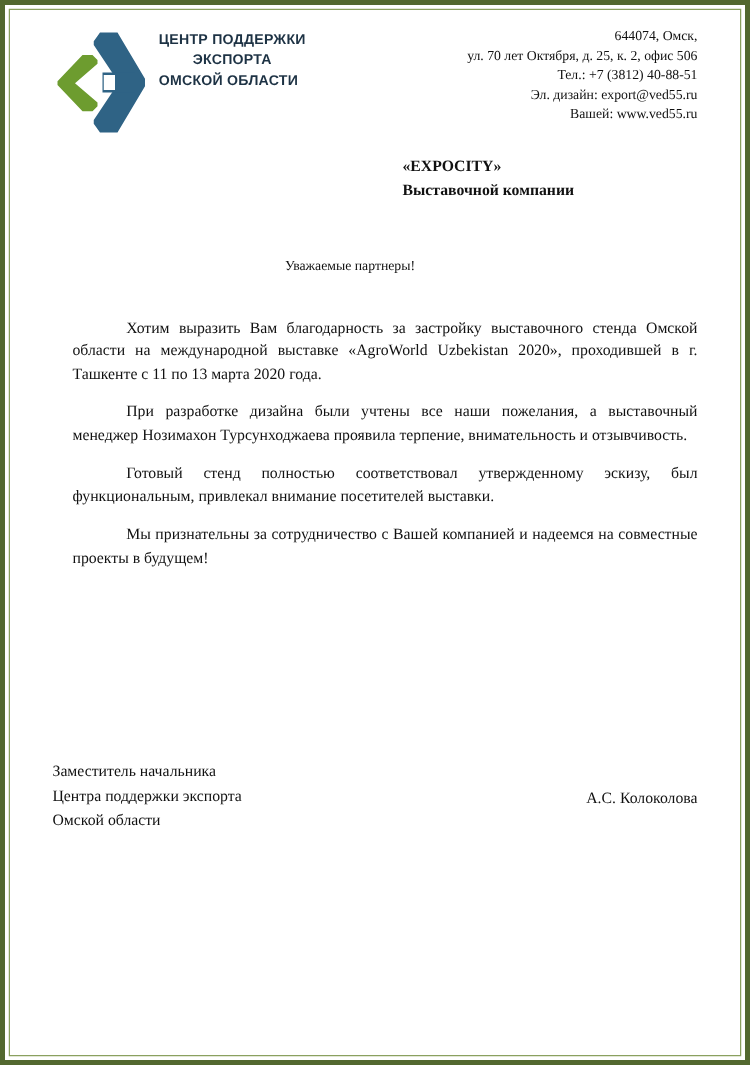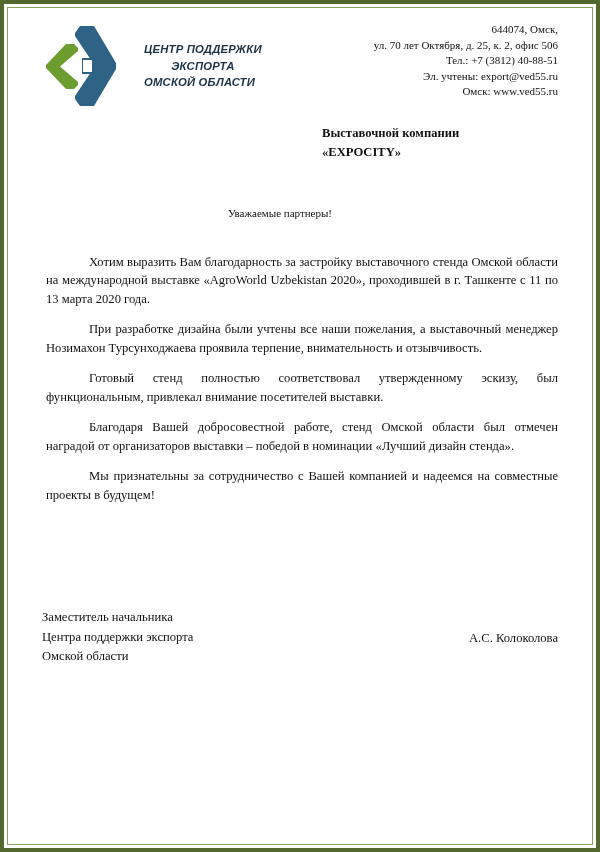--- a/index.html
+++ b/index.html
@@ -39,24 +39,22 @@
   .header {
     position: relative;
     display: flex;
     align-items: flex-start;
     justify-content: space-between;
     height: 84px;
   }
 
   .logo-block {
     display: flex;
-    align-items: center;
-    gap: 26px;
+    gap: 9px;
     padding-top: 4px;
-    font-style: italic;
   }
   .logo-mark {
     width: 76px;
     height: 84px;
     flex: 0 0 auto;
   }
   .logo-text {
     font-family: "Liberation Sans", "DejaVu Sans", sans-serif;
     font-weight: bold;
     font-size: 11.3px;
@@ -94,21 +92,21 @@
     text-align: center;
     padding-right: 40px;
     font-size: 11px;
   }
 
   
   .body-copy {
     margin-top: 34px;
   }
   .body-copy p {
-    margin: 0 0 12px 4px;
+    margin: 0 0 12px 16px;
     text-align: justify;
     text-indent: 43px;
     font-size: 12.6px;
     line-height: 1.47;
     hyphens: none;
   }
 
   
   .signature {
     position: absolute;
@@ -150,38 +148,37 @@
           <span class="l1">ЦЕНТР ПОДДЕРЖКИ</span>
           <span class="l2">ЭКСПОРТА</span>
           <span class="l3">ОМСКОЙ ОБЛАСТИ</span>
         </div>
       </div>
 
       <div class="address">
         <div>644074, Омск,</div>
         <div>ул. 70 лет Октября, д. 25, к. 2, офис 506</div>
         <div>Тел.: +7 (3812) 40-88-51</div>
-        <div>Эл. учтены: export@ved55.ru</div>
-        <div>Омск: www.ved55.ru</div>
+        <div>Эл. дизайн: export@ved55.ru</div>
+        <div>Вашей: www.ved55.ru</div>
       </div>
 
     </div>
 
     <div class="recipient">
+      <div>«EXPOCITY»</div>
       <div>Выставочной компании</div>
-      <div>«EXPOCITY»</div>
     </div>
 
     <div class="salutation">Уважаемые партнеры!</div>
 
     <div class="body-copy">
       <p>Хотим выразить Вам благодарность за застройку выставочного стенда Омской области на международной выставке «AgroWorld Uzbekistan 2020», проходившей в г. Ташкенте с 11 по 13 марта 2020 года.</p>
       <p>При разработке дизайна были учтены все наши пожелания, а выставочный менеджер Нозимахон Турсунходжаева проявила терпение, внимательность и отзывчивость.</p>
       <p>Готовый стенд полностью соответствовал утвержденному эскизу, был функциональным, привлекал внимание посетителей выставки.</p>
-      <p>Благодаря Вашей добросовестной работе, стенд Омской области был отмечен наградой от организаторов выставки – победой в номинации «Лучший дизайн стенда».</p>
       <p>Мы признательны за сотрудничество с Вашей компанией и надеемся на совместные проекты в будущем!</p>
     </div>
 
     <div class="signature">
       <div class="sig-title">
         <div>Заместитель начальника</div>
         <div>Центра поддержки экспорта</div>
         <div>Омской области</div>
       </div>
       <div class="sig-name">А.С. Колоколова</div>

